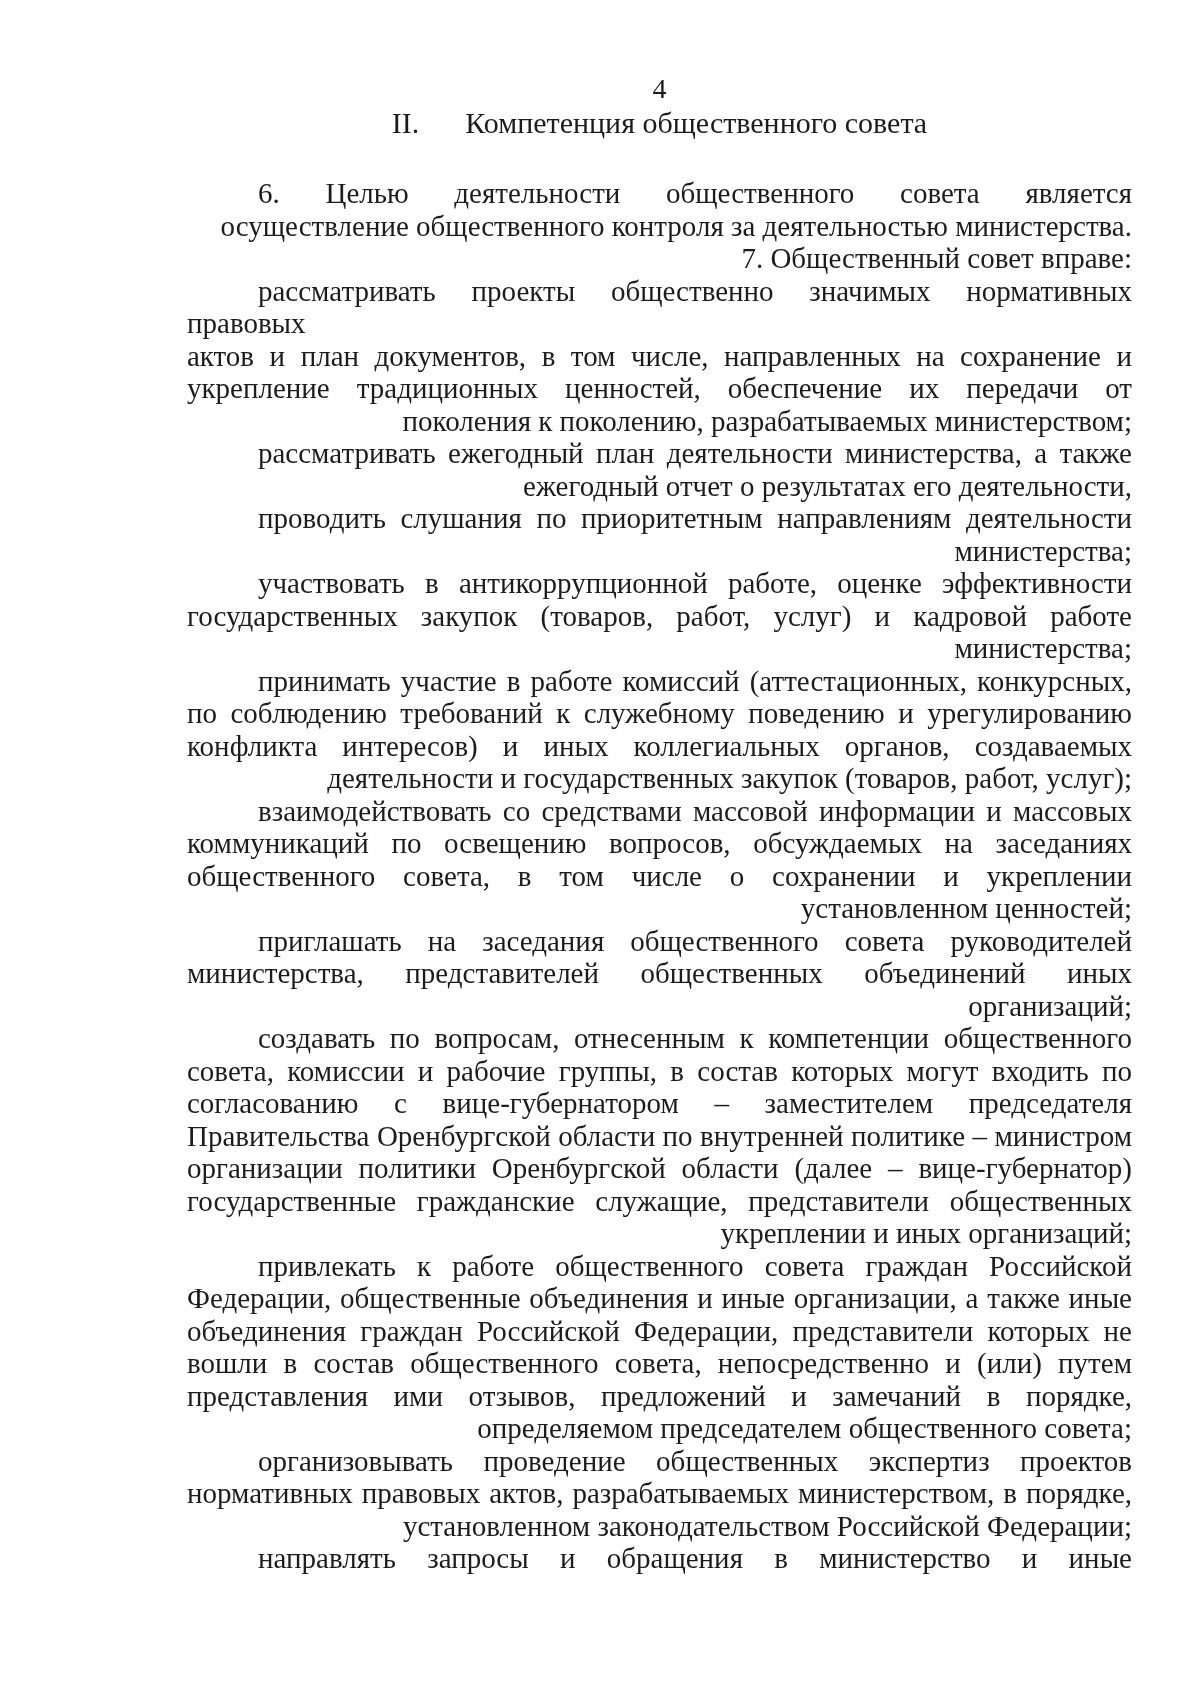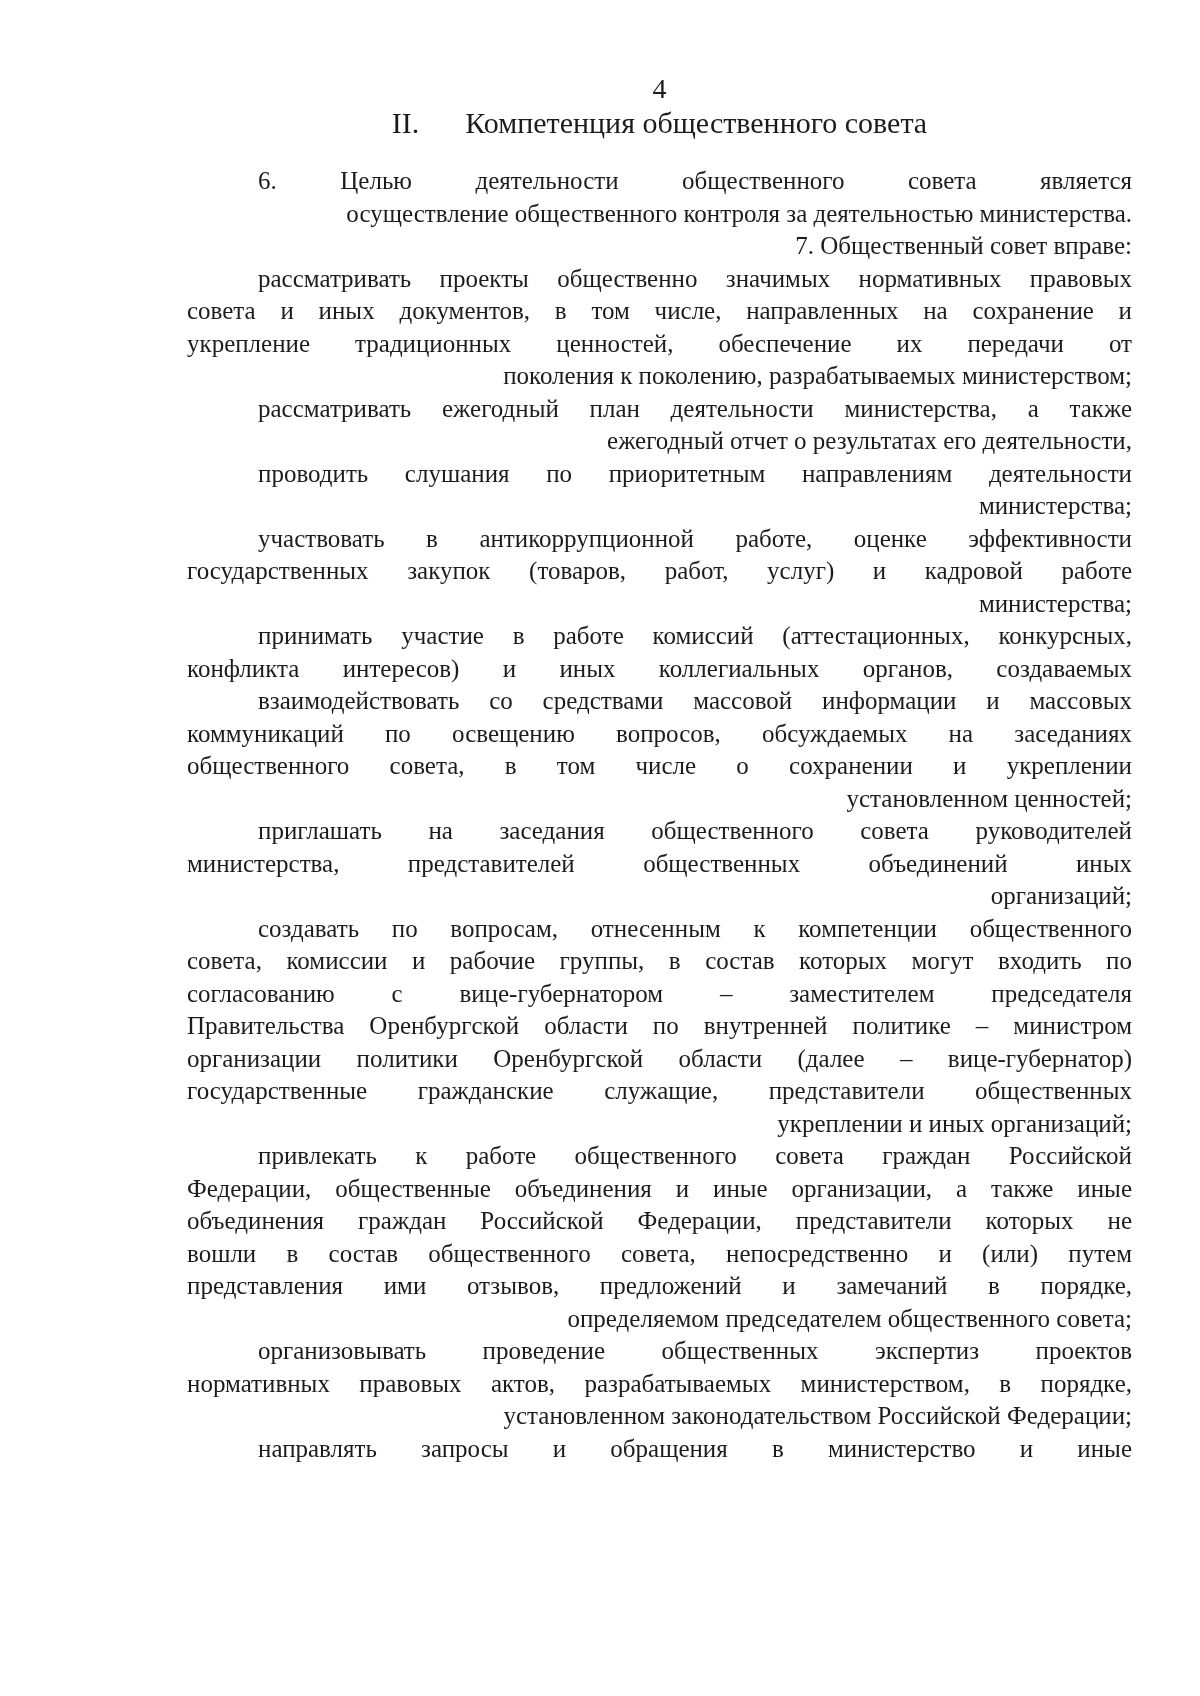--- a/index.html
+++ b/index.html
@@ -31,22 +31,22 @@
     text-align: center;
     font-size: 30px;
     line-height: 33px;
     white-space: nowrap;
   }
   .heading .roman {
     display: inline-block;
     margin-right: 46px;
   }
   .body-text {
-    margin-top: 26px;
-    font-size: 25px;
+    margin-top: 38px;
+    font-size: 29px;
     line-height: 32.5px;
   }
   .line {
     text-align: right;
     white-space: normal;
   }
   .line.justify {
     text-align: justify;
     text-align-last: justify;
   }
@@ -64,32 +64,34 @@
 
     <div class="heading">
       <span class="roman">II.</span><span>Компетенция общественного совета</span>
     </div>
 
     <div class="body-text">
         <div class="line indent justify">6. Целью деятельности общественного совета является</div>
         <div class="line">осуществление общественного контроля за деятельностью министерства.</div>
         <div class="line indent">7. Общественный совет вправе:</div>
         <div class="line indent justify">рассматривать проекты общественно значимых нормативных правовых</div>
-        <div class="line justify">совета и иных документов, в том числе, направленных на сохранение и</div>
+        <div class="line justify">актов и план документов, в том числе, направленных на сохранение и</div>
         <div class="line justify">укрепление традиционных ценностей, обеспечение их передачи от</div>
         <div class="line">поколения к поколению, разрабатываемых министерством;</div>
         <div class="line indent justify">рассматривать ежегодный план деятельности министерства, а также</div>
         <div class="line">ежегодный отчет о результатах его деятельности,</div>
         <div class="line indent justify">проводить слушания по приоритетным направлениям деятельности</div>
         <div class="line">министерства;</div>
         <div class="line indent justify">участвовать в антикоррупционной работе, оценке эффективности</div>
         <div class="line justify">государственных закупок (товаров, работ, услуг) и кадровой работе</div>
         <div class="line">министерства;</div>
         <div class="line indent justify">принимать участие в работе комиссий (аттестационных, конкурсных,</div>
+        <div class="line justify">по соблюдению требований к служебному поведению и урегулированию</div>
         <div class="line justify">конфликта интересов) и иных коллегиальных органов, создаваемых</div>
+        <div class="line">деятельности и государственных закупок (товаров, работ, услуг);</div>
         <div class="line indent justify">взаимодействовать со средствами массовой информации и массовых</div>
         <div class="line justify">коммуникаций по освещению вопросов, обсуждаемых на заседаниях</div>
         <div class="line justify">общественного совета, в том числе о сохранении и укреплении</div>
         <div class="line">установленном ценностей;</div>
         <div class="line indent justify">приглашать на заседания общественного совета руководителей</div>
         <div class="line justify">министерства, представителей общественных объединений иных</div>
         <div class="line">организаций;</div>
         <div class="line indent justify">создавать по вопросам, отнесенным к компетенции общественного</div>
         <div class="line justify">совета, комиссии и рабочие группы, в состав которых могут входить по</div>
         <div class="line justify">согласованию с вице-губернатором – заместителем председателя</div>

